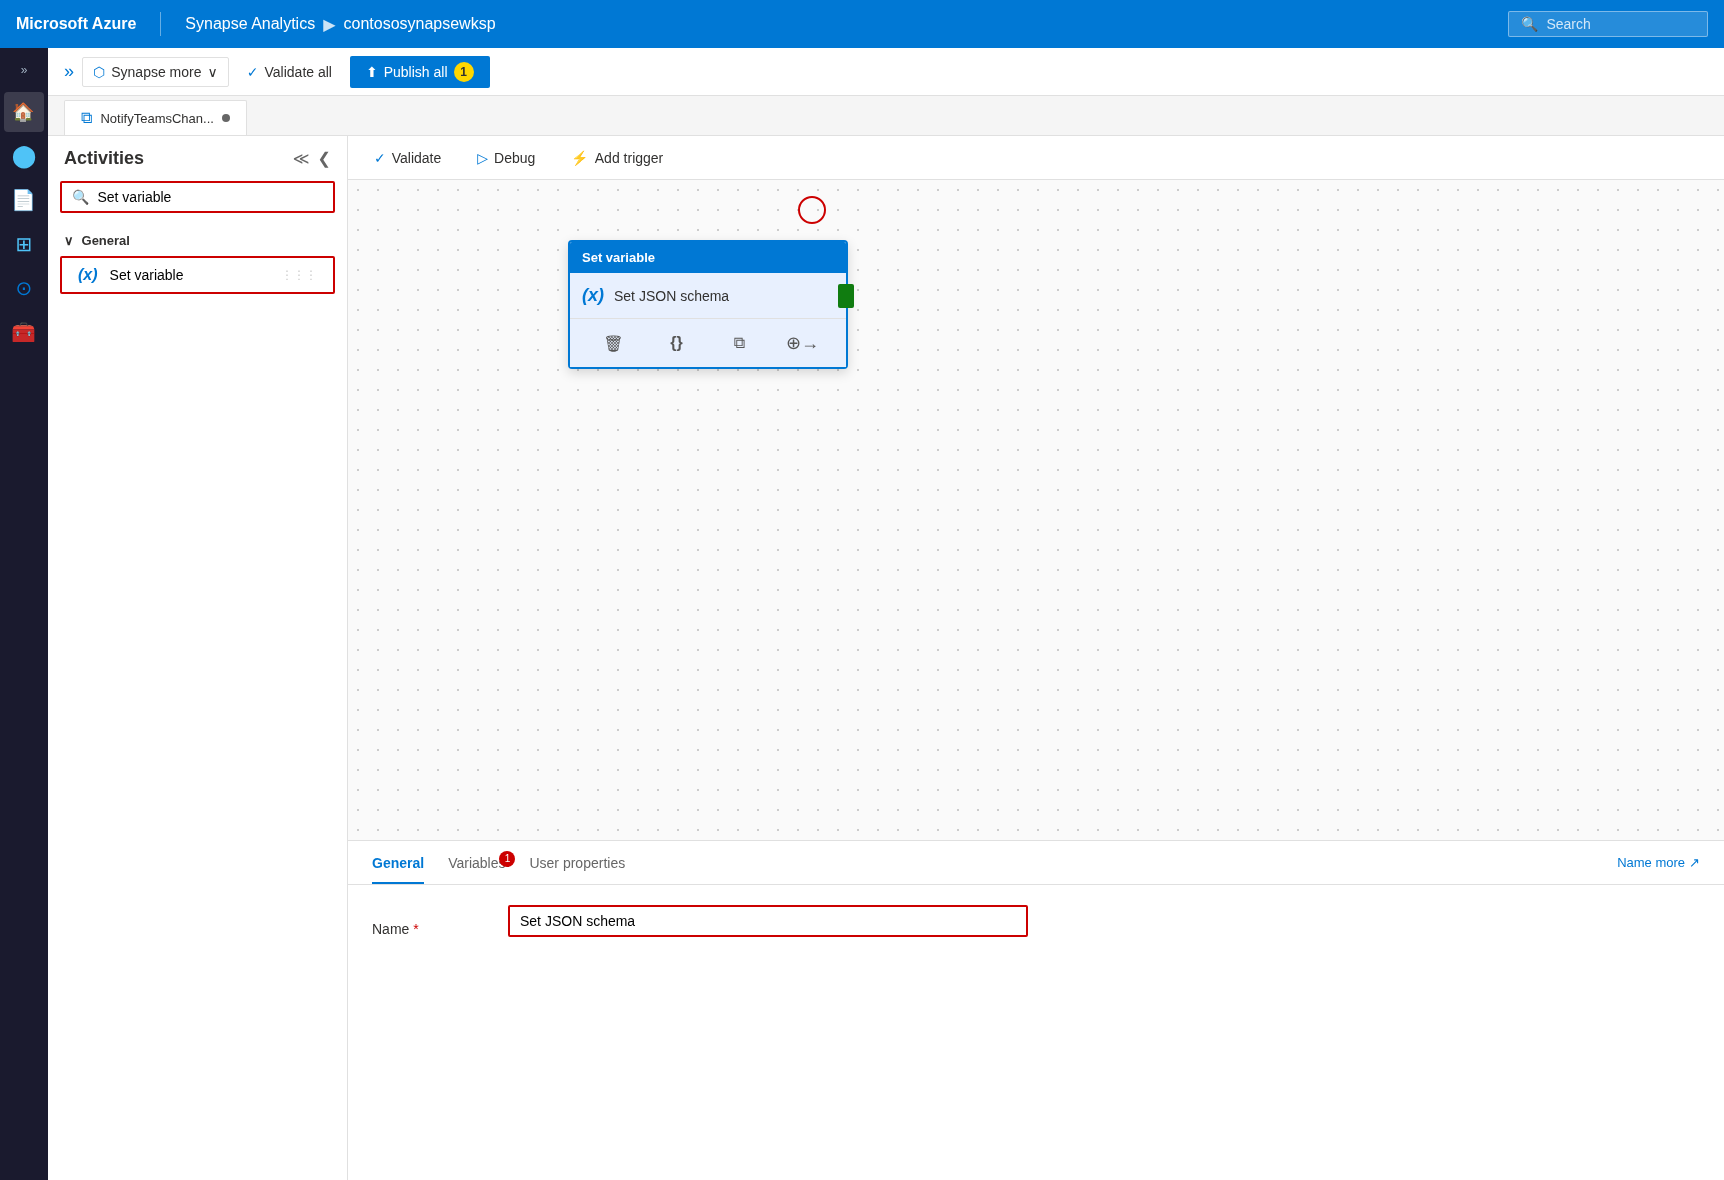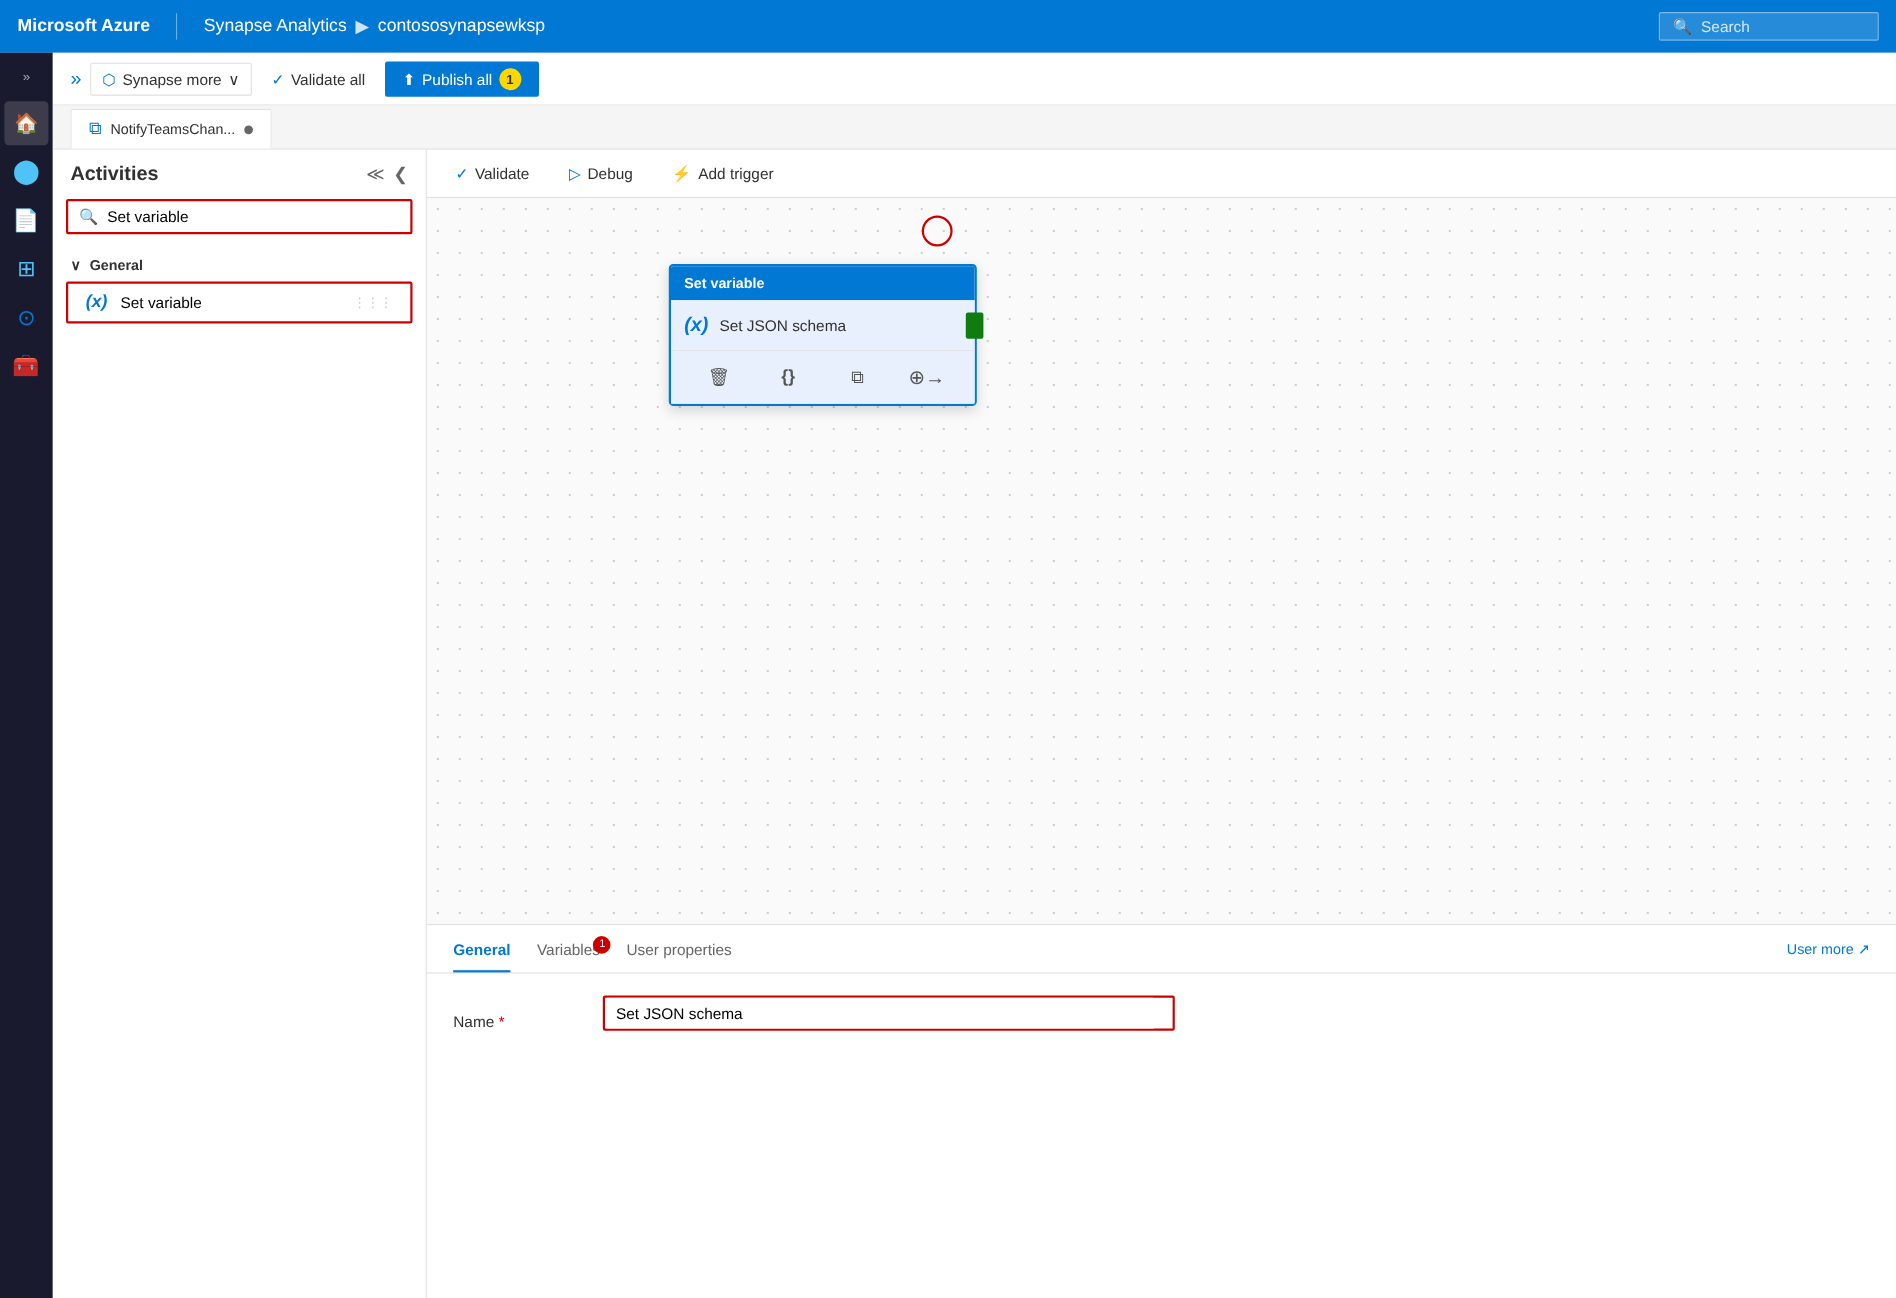--- a/index.html
+++ b/index.html
@@ -195,21 +195,21 @@
 
     
     .pipeline-editor {
       flex: 1;
       display: flex;
       overflow: hidden;
     }
 
     
     .activities-panel {
-      width: 340px;
+      width: 300px;
       border-right: 1px solid #e0e0e0;
       display: flex;
       flex-direction: column;
       flex-shrink: 0;
       background: white;
     }
     .activities-header {
       display: flex;
       align-items: center;
       justify-content: space-between;
@@ -648,21 +648,21 @@
               <span>General</span>
             </div>
             <div class="props-tab" style="position:relative;">
               <span>Variables</span>
               <span class="tab-badge">1</span>
             </div>
             <div class="props-tab">
               <span>User properties</span>
             </div>
             <a class="learn-more">
-              <span>User more</span>
+              <span>Name more</span>
               <span>↗</span>
             </a>
           </div>
 
           <div class="props-content">
 
             <div class="form-row">
               <div class="form-label">
                 <span>Name</span>
                 <span class="required"> *</span>

